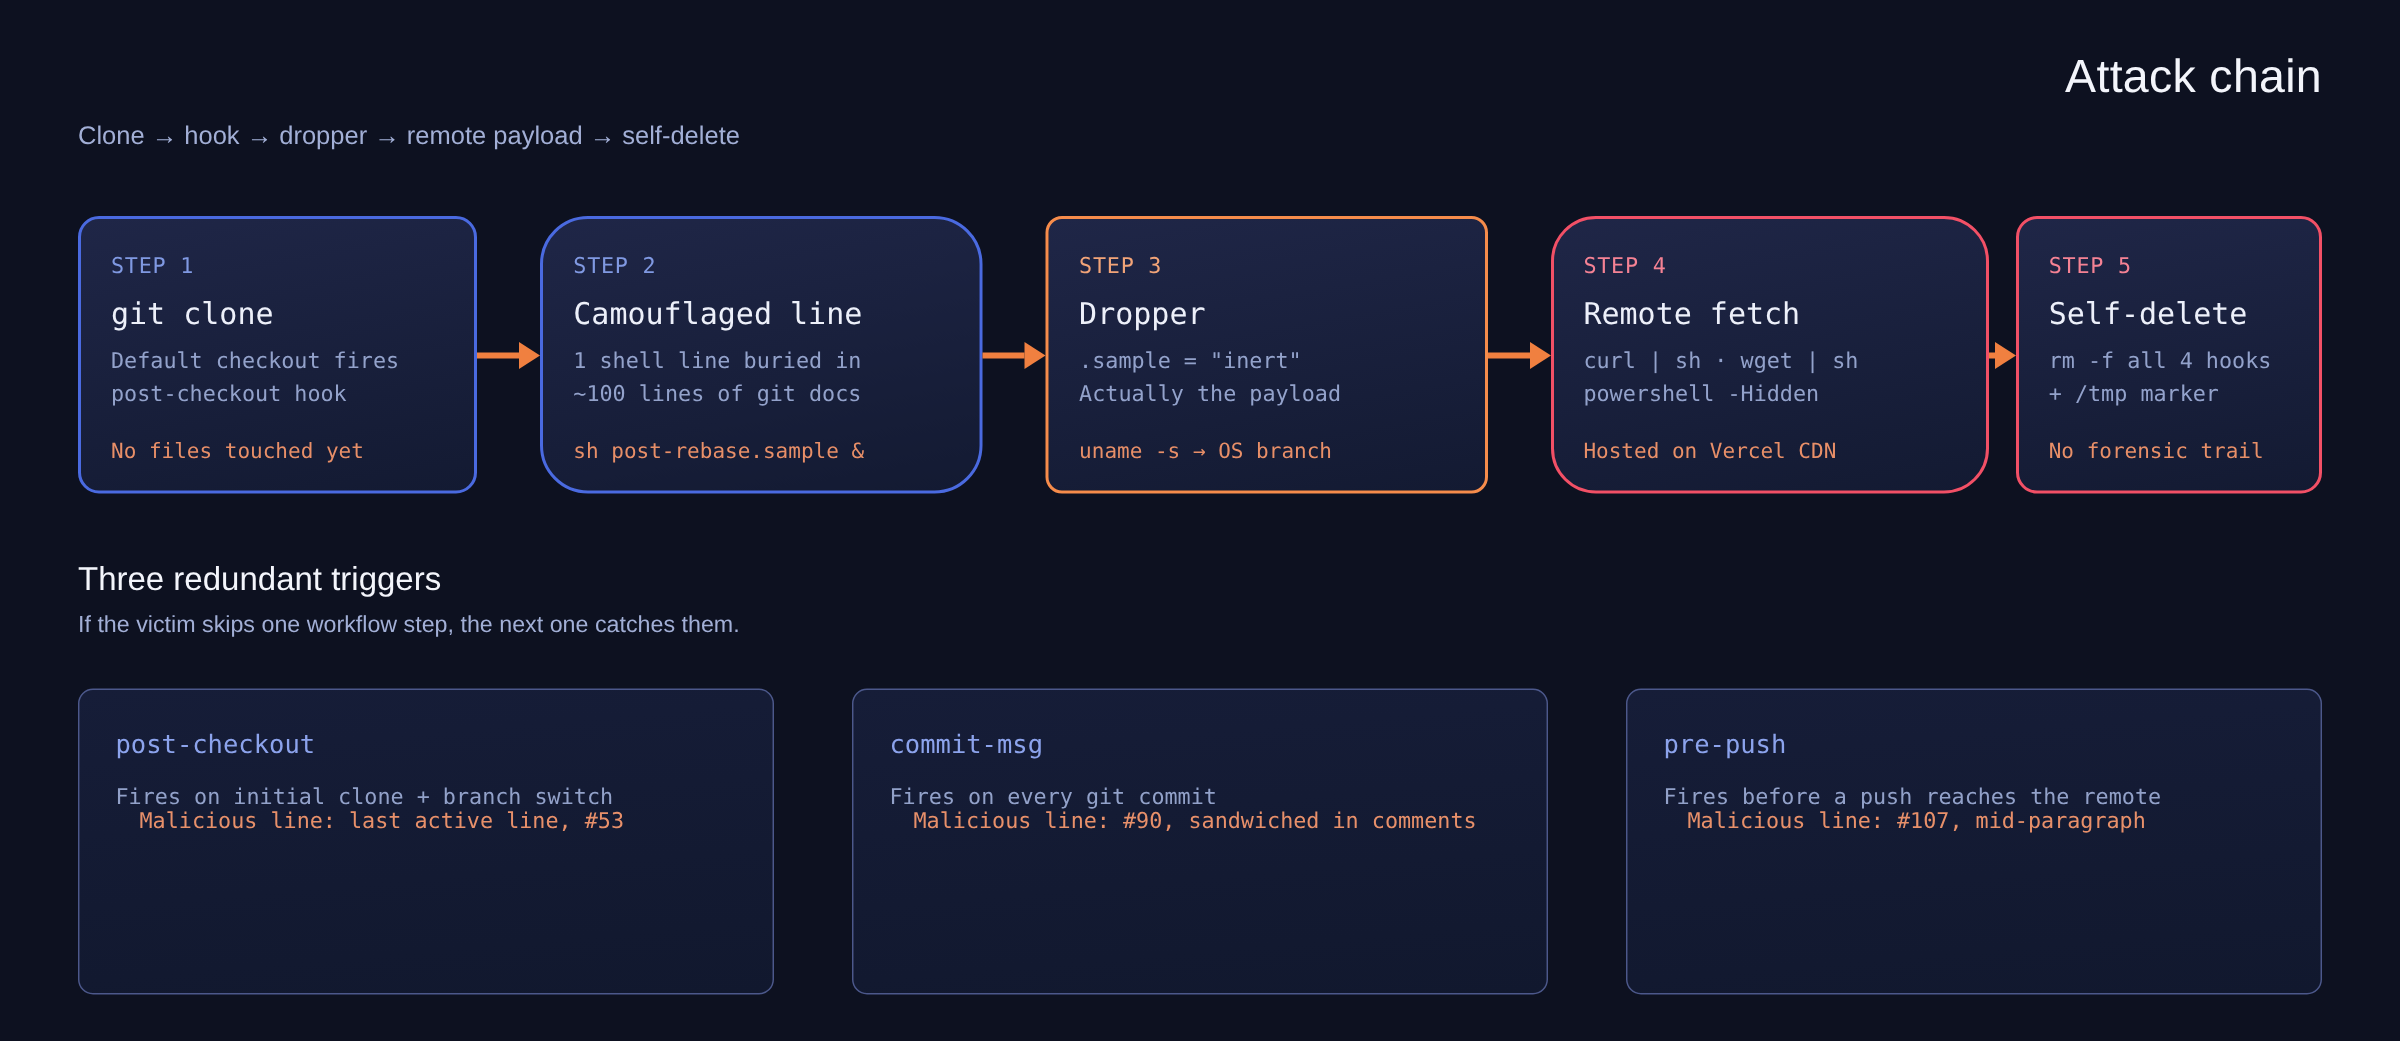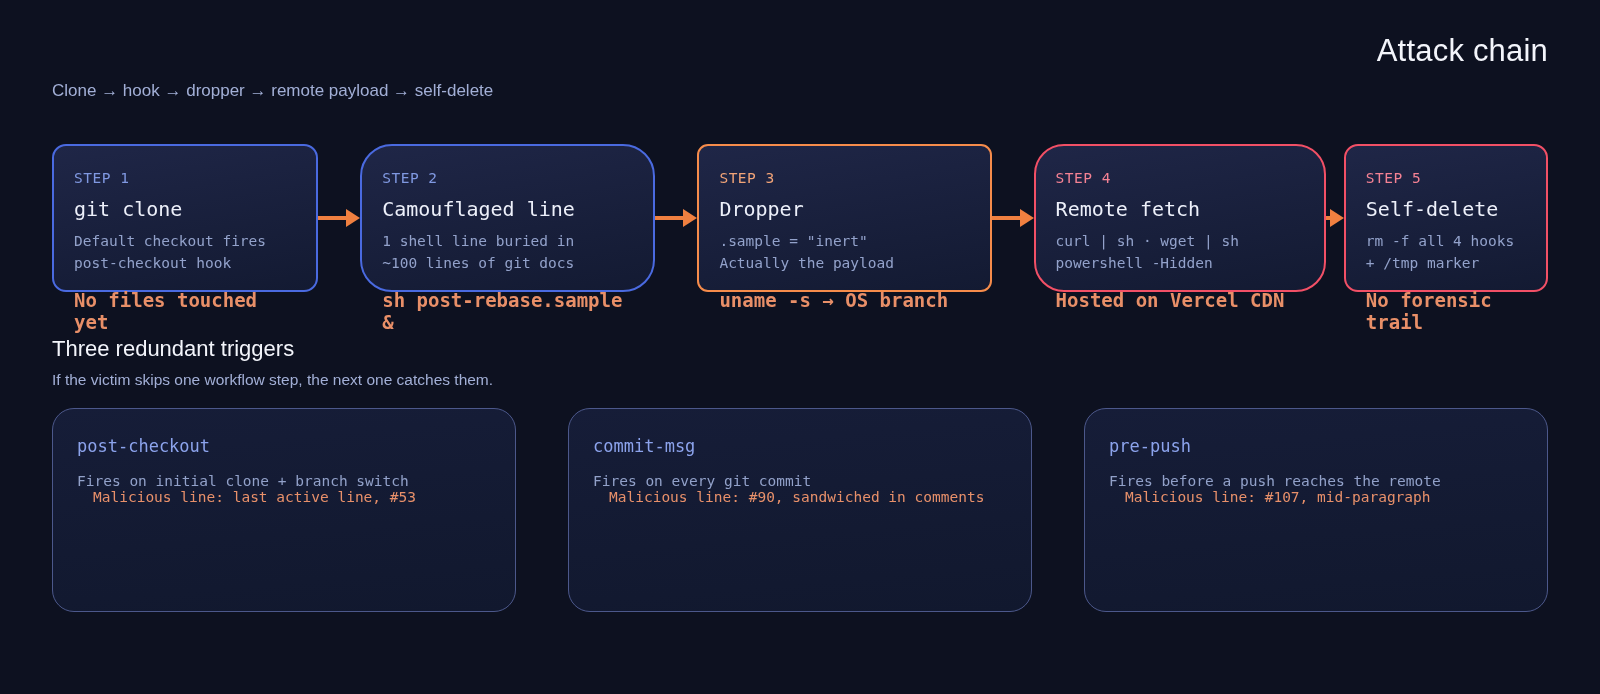--- a/index.html
+++ b/index.html
@@ -47,21 +47,21 @@
   .page-subtitle{
     color:var(--subtitle);
     font-size:17px;
     margin-bottom:43px;
   }
 
   
   .chain{
     display:flex;
     align-items:stretch;
-    height:148px;
+    height:185px;
     margin-bottom:44px;
   }
   .step{
     flex:1 1 auto;
     min-width:0;
     border:2px solid;
     border-radius:14px;
     background:linear-gradient(170deg, var(--box-bg-top), var(--box-bg-bottom));
     padding:24px 20px 18px 20px;
     display:flex;
@@ -70,21 +70,21 @@
   .step--blue{border-color:var(--accent-blue);}
   .step--blue .step-label{color:var(--label-blue);}
   .step--orange{border-color:var(--accent-orange);border-radius:11px;}
   .step--orange .step-label{color:var(--label-orange);}
   .step--red{border-color:var(--accent-red);}
   .step--red .step-label{color:var(--label-red);}
 
   .step-label{font-size:14.5px;margin-bottom:11px;letter-spacing:0.5px;}
   .step-title{font-size:20px;color:var(--step-title);margin-bottom:9px;}
   .step-desc{font-size:14.5px;color:var(--step-desc);line-height:1.55;white-space:pre-line;margin-bottom:auto;}
-  .step-note{font-size:19px;color:var(--step-note);margin-top:14px;font-weight:bold;}
+  .step-note{font-size:14px;color:var(--step-note);margin-top:14px;}
 
   .s1{flex-basis:258px;}
   .s2{flex-basis:287px;border-radius:32px;}
   .s3{flex-basis:286px;}
   .s4{flex-basis:284px;border-radius:30px;}
   .s5{flex-basis:196px;}
 
   .arrow{
     flex:0 0 42px;
     align-self:center;
@@ -105,31 +105,31 @@
   
   .section-title{
     color:var(--heading);
     font-size:22px;
     font-weight:400;
     margin-bottom:9px;
   }
   .section-subtitle{
     color:var(--subtitle);
     font-size:15.5px;
-    margin-bottom:19px;
+    margin-bottom:33px;
   }
   .cards{
     display:flex;
     gap:52px;
   }
   .card{
     flex:1 1 0;
     min-height:204px;
     border:1px solid var(--card-border);
-    border-radius:22px;
+    border-radius:10px;
     background:linear-gradient(175deg, var(--card-bg-top), var(--card-bg-bottom));
     padding:27px 24px 20px 24px;
   }
   .card-title{font-size:17px;color:var(--card-title);margin-bottom:17px;}
   .card-desc{font-size:14.5px;color:var(--card-desc);}
   .card-note{font-size:14.5px;color:var(--card-note);margin-left:16px;}
 </style>
 </head>
 <body>
 

